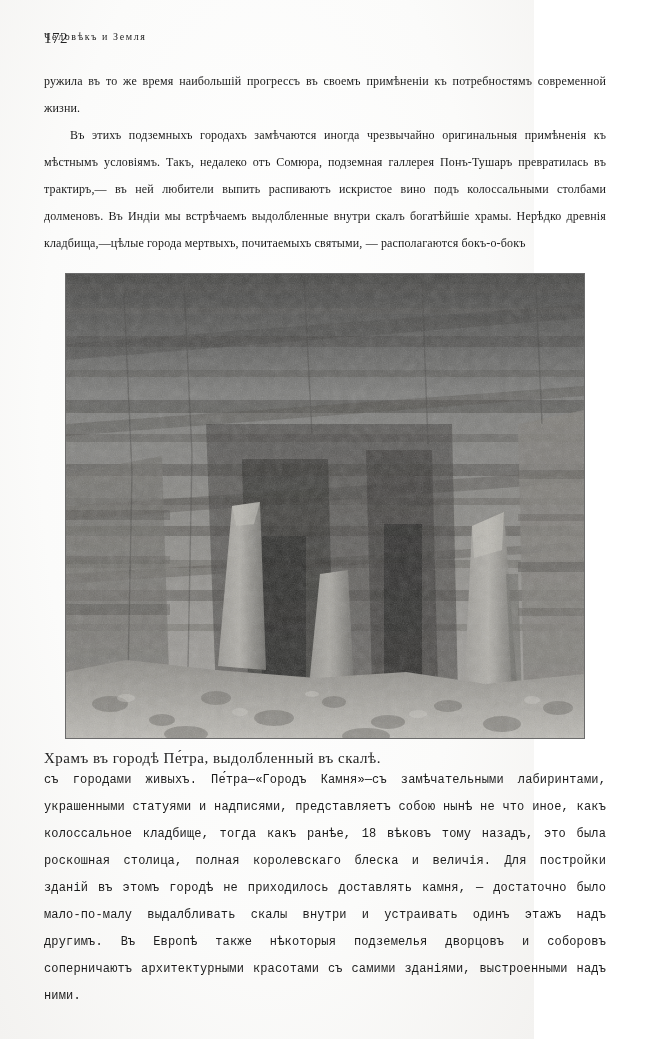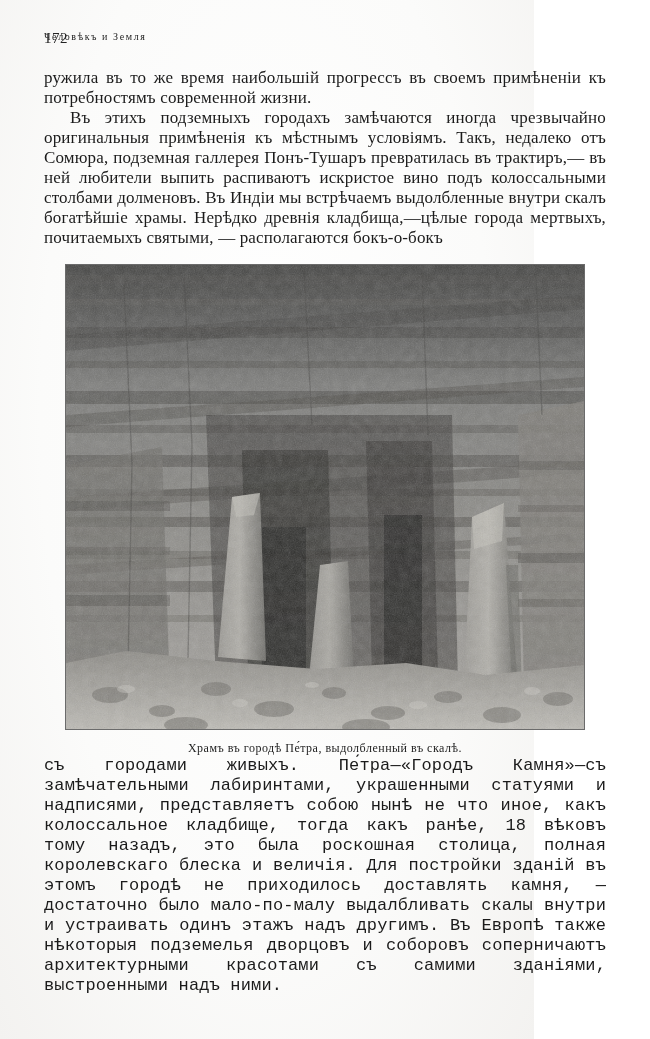--- a/index.html
+++ b/index.html
@@ -53,22 +53,22 @@
     position: absolute;
     left: 0;
     right: 12px;
     top: 1px;
     font-size: 10px;
     letter-spacing: 1.6px;
     color: #242424;
   }
   p.body-text {
     margin: 0 0 0 0;
-    font-size: 17px;
-    line-height: 20px;
+    font-size: 12px;
+    line-height: 27px;
     text-align: justify;
     text-justify: inter-word;
     letter-spacing: 0.15px;
     color: #1b1b1b;
     -webkit-font-smoothing: none;
   }
   p.indent {
     text-indent: 26px;
   }
 
@@ -81,22 +81,21 @@
     width: 518px;
     height: 464px;
     margin: 0 auto;
     border: 1px solid #6b6b6b;
     background: #8c8c8c;
     overflow: hidden;
   }
   .plate svg { display: block; width: 100%; height: 100%; }
   .caption {
     margin-top: 11px;
-    text-align: center;
-    font-size: 12px;
+    font-size: 15px;
     letter-spacing: 0.5px;
     color: #232323;
   }
   .after-figure {
     margin-top: 18px;
     font-family: Liberation Mono, monospace;
   }
 </style>
 </head>
 <body>

